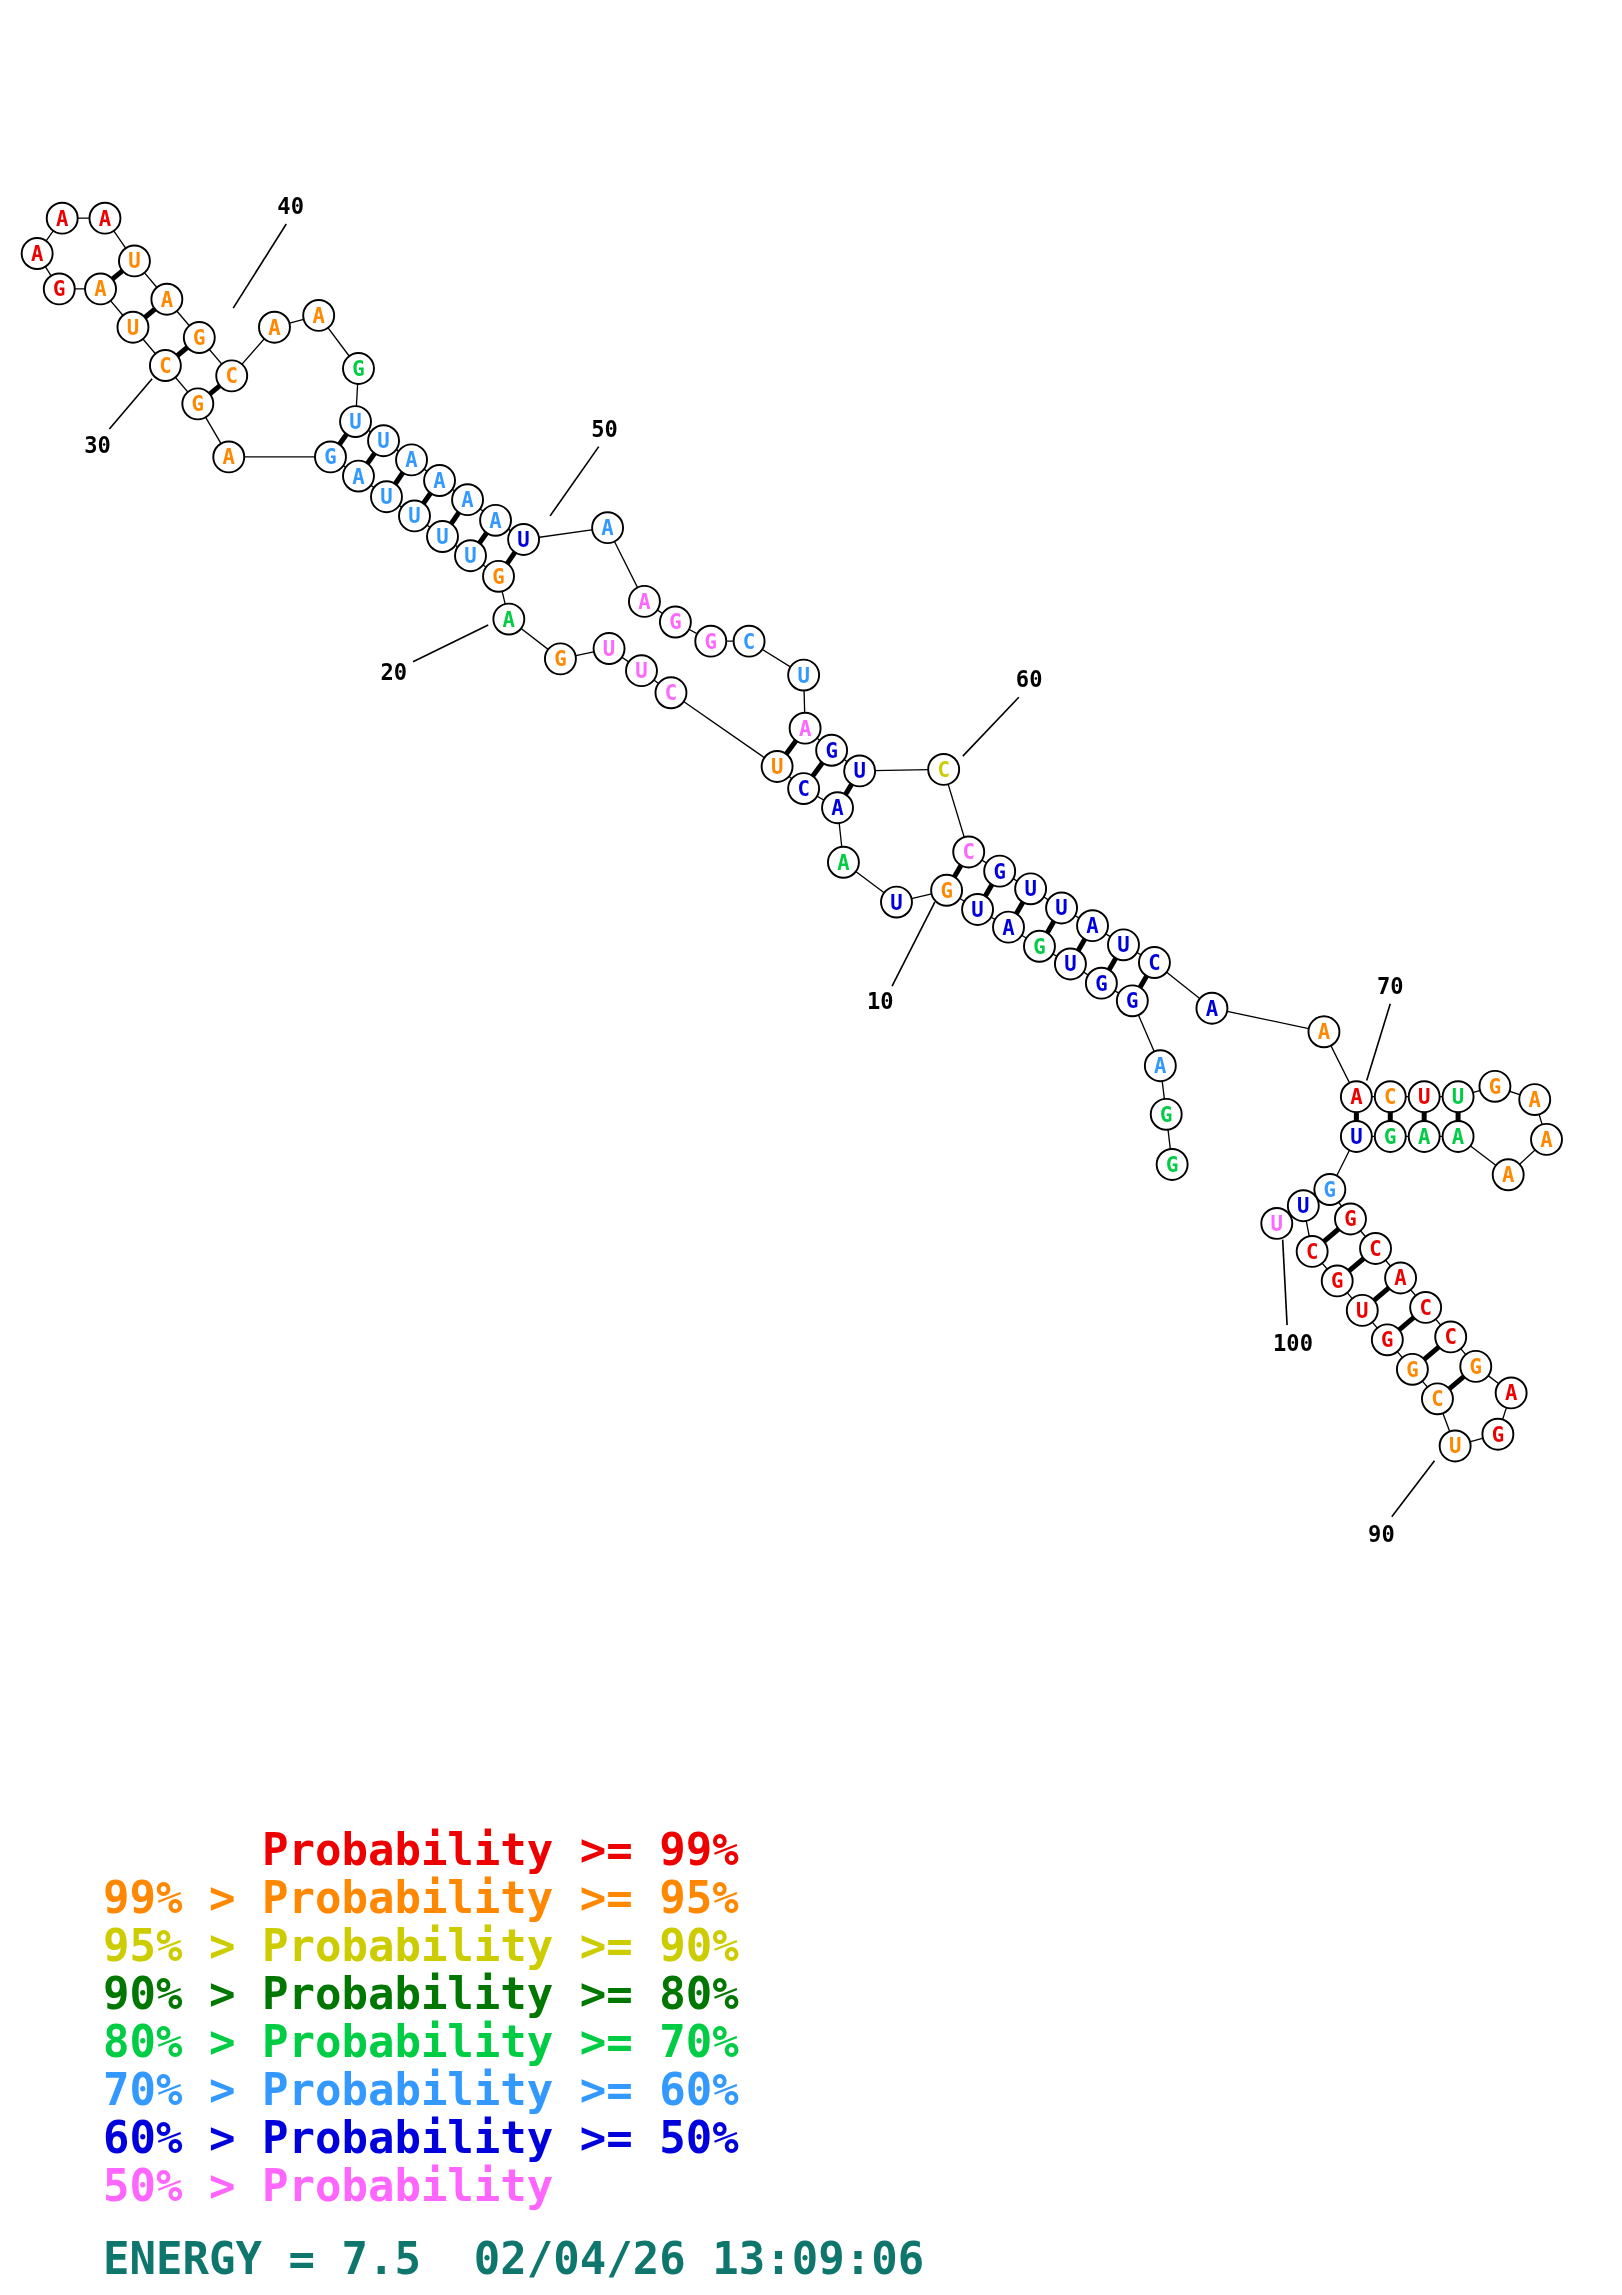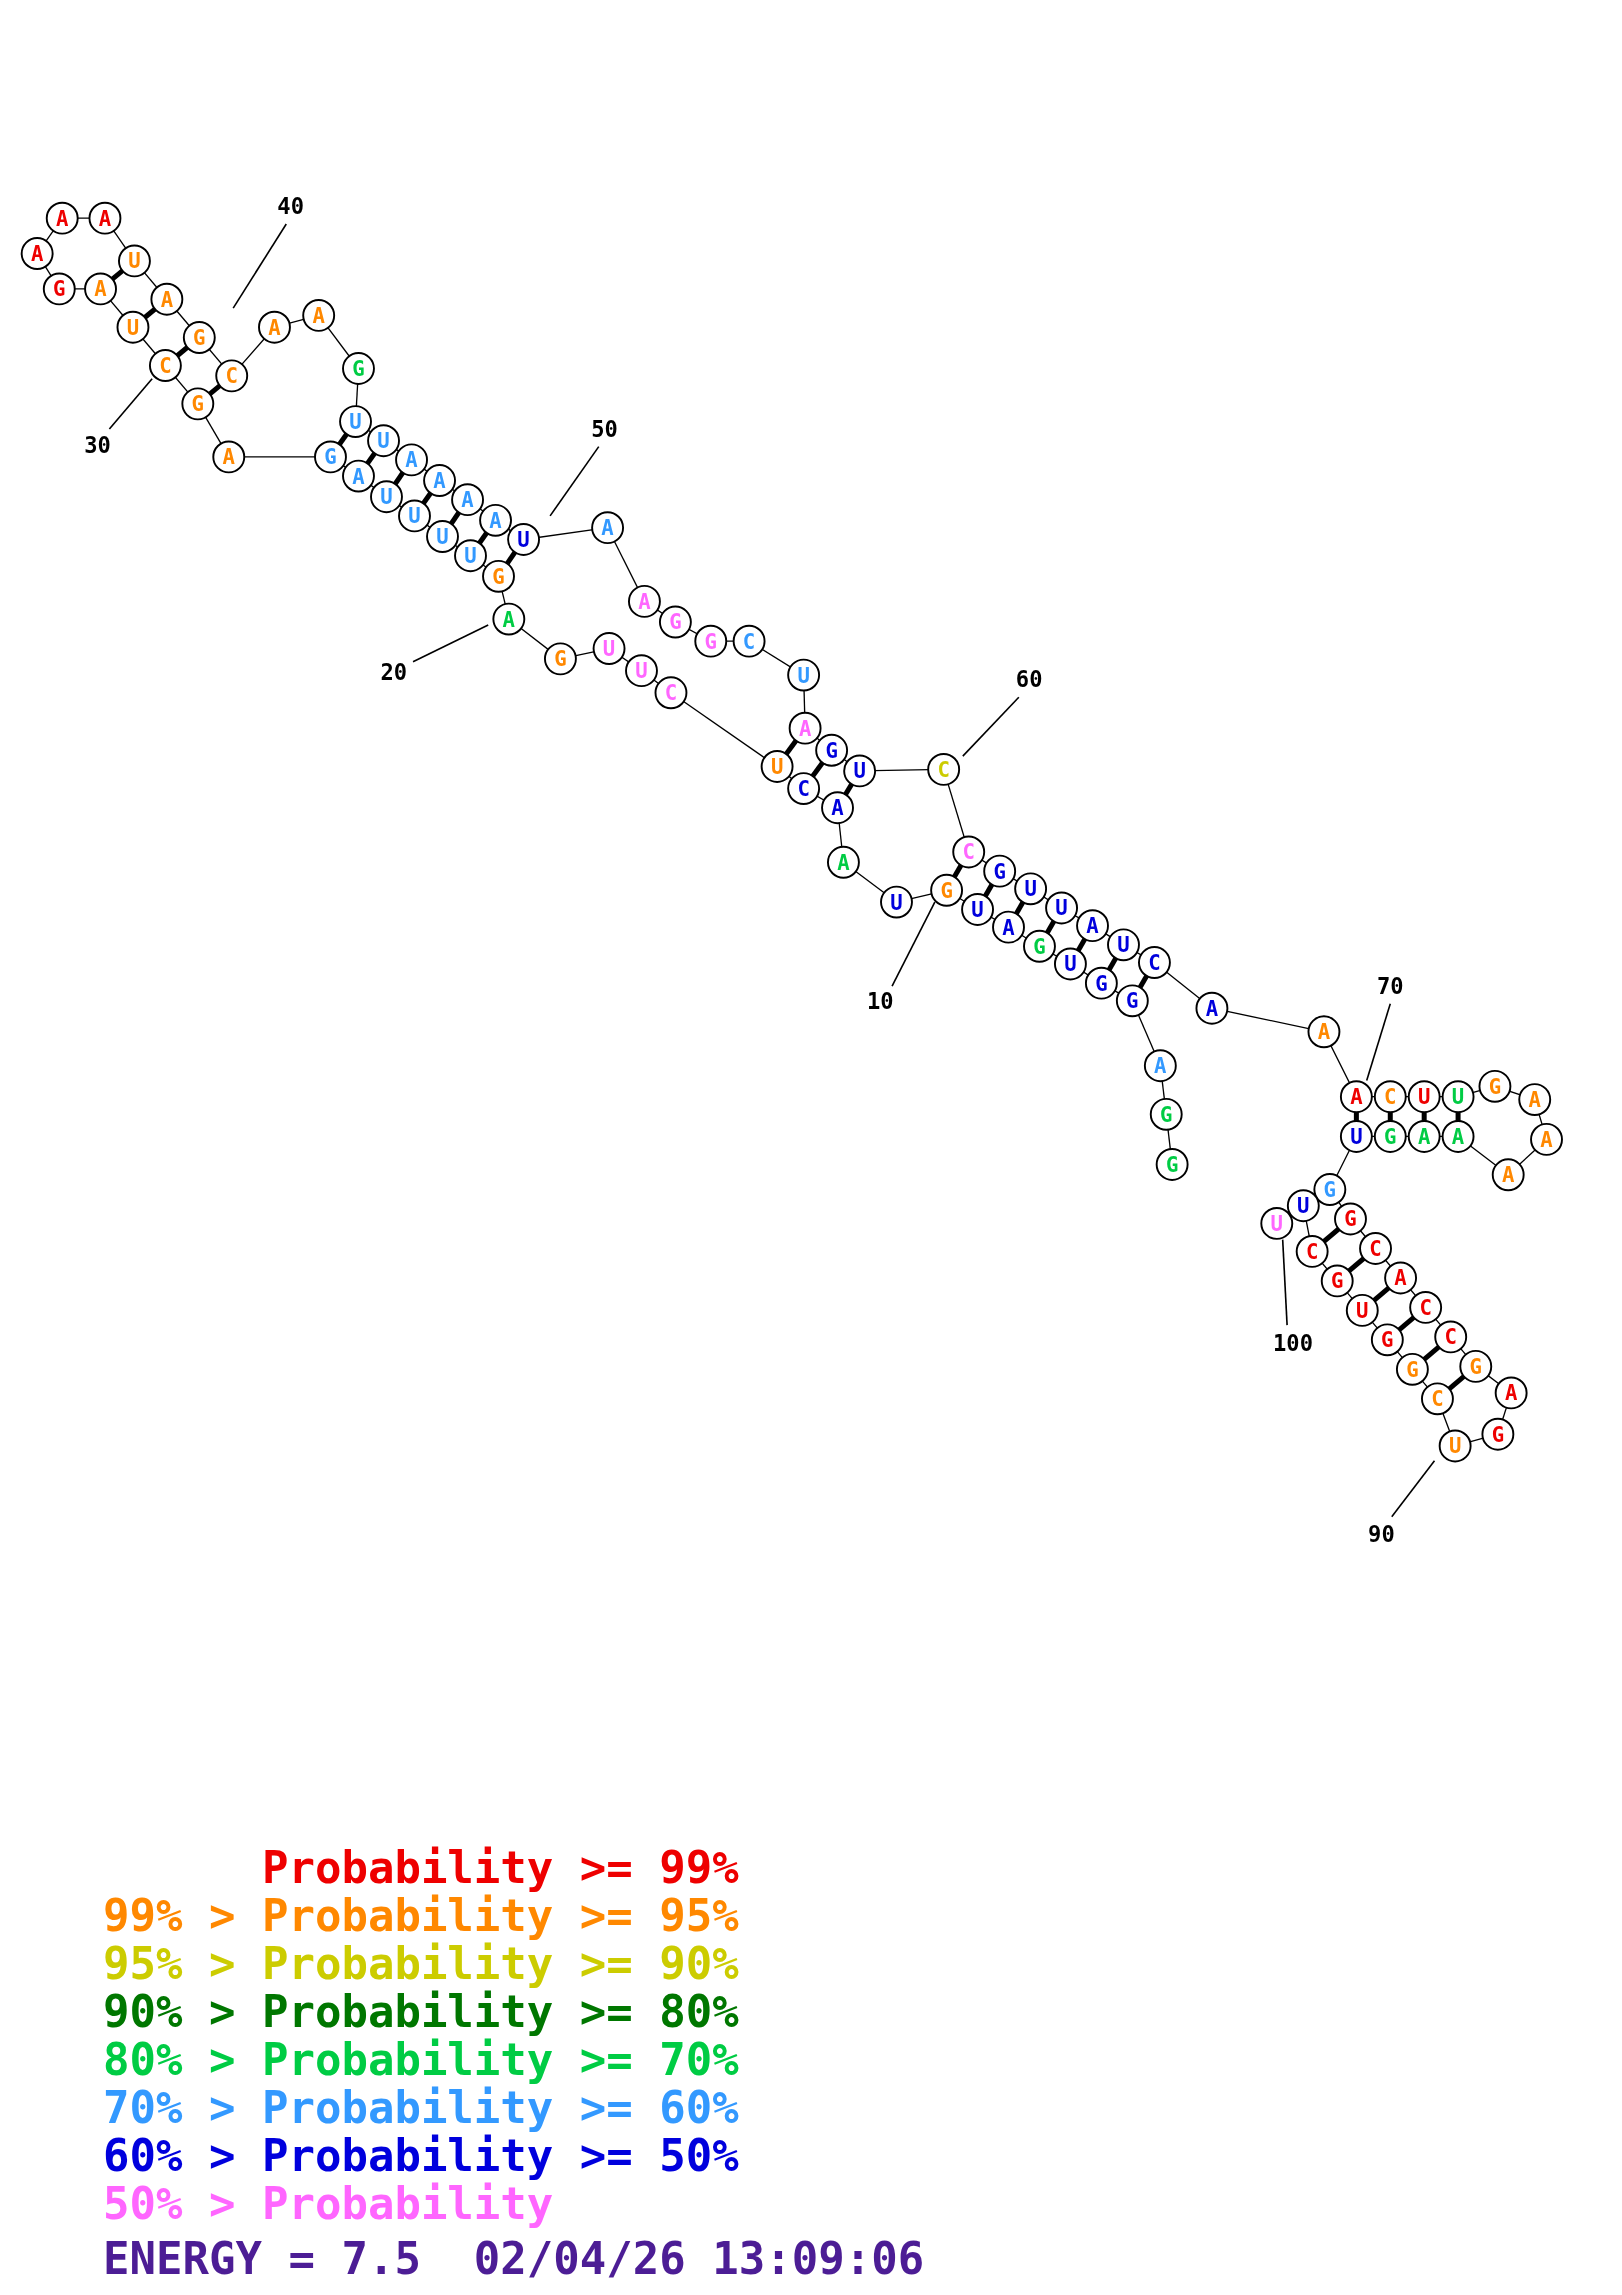--- a/index.html
+++ b/index.html
@@ -6,26 +6,26 @@
   body{
     width:1622px;height:2295px;background:#ffffff;position:relative;
     font-family:"DejaVu Sans Mono","Liberation Mono",monospace;
     overflow:hidden;
   }
   .page{position:absolute;left:0;top:0;width:1622px;height:2295px;}
   #structure-svg{position:absolute;left:0;top:0;}
   #structure-svg text{font-family:"DejaVu Sans Mono","Liberation Mono",monospace;}
   .legend{
     position:absolute;left:103px;top:1826px;
-    font-weight:bold;font-size:44px;line-height:48px;white-space:pre;margin-top:18px;
+    font-weight:bold;font-size:44px;line-height:48px;white-space:pre;
   }
   .legend-row{white-space:pre;}
   .energy{
     position:absolute;left:103px;top:2233px;
-    font-weight:bold;font-size:44px;color:#4c1d95;white-space:pre;
+    font-weight:bold;font-size:44px;color:#0f766e;white-space:pre;
   }
 </style>
 </head>
 <body>
 
 <div class="page">
   <svg id="structure-svg" width="1622" height="2295" viewBox="0 0 1100 1557" xmlns="http://www.w3.org/2000/svg">
       <g stroke="#000000" stroke-width="0.9">
         <line x1="795" y1="790" x2="791" y2="756"></line>
         <line x1="791" y1="756" x2="787" y2="723"></line>

